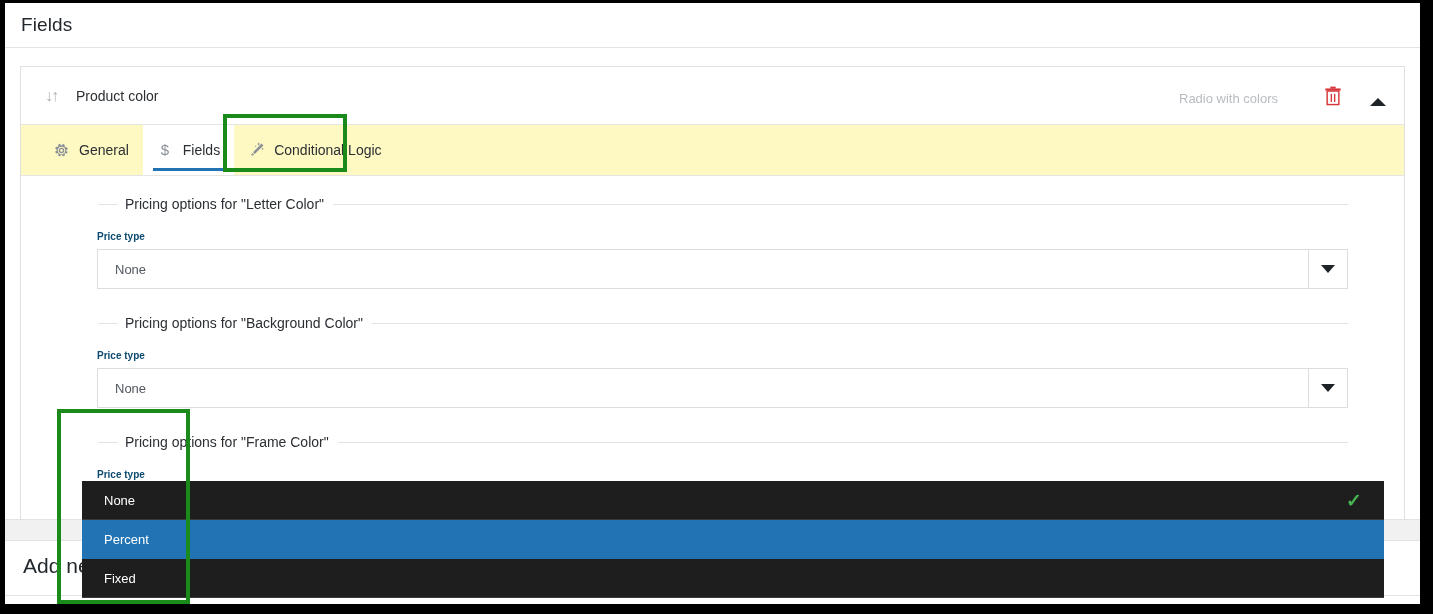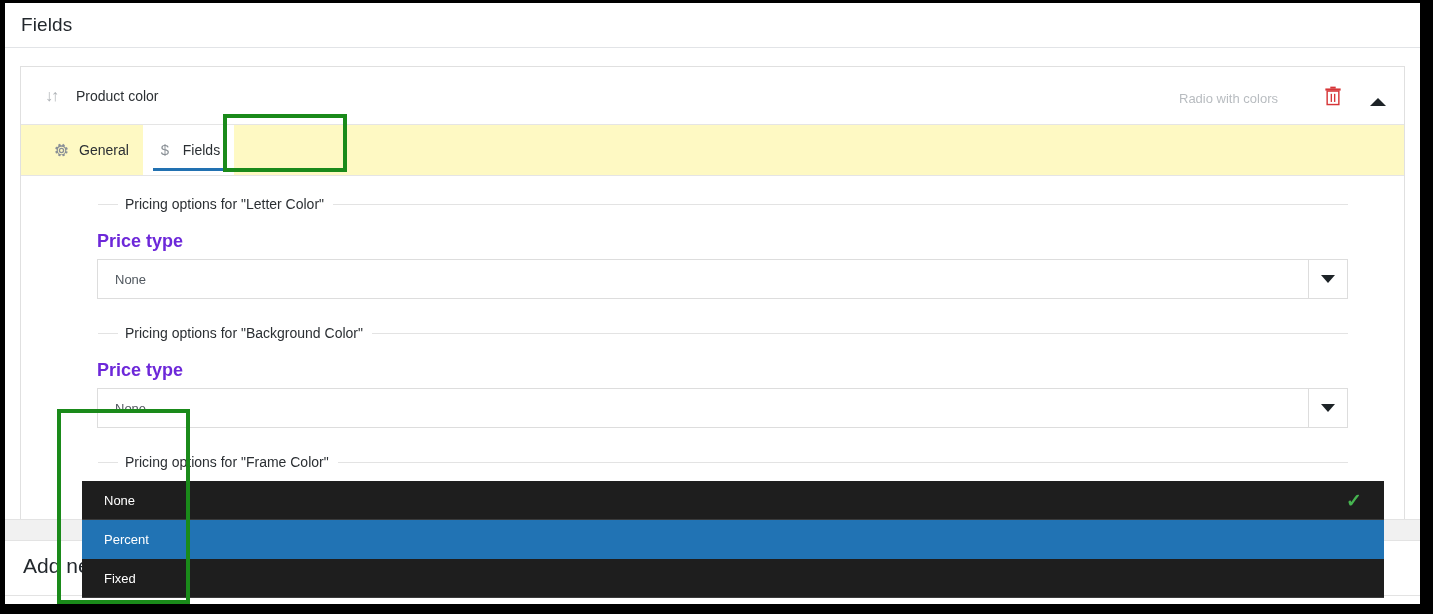--- a/index.html
+++ b/index.html
@@ -169,22 +169,22 @@
     white-space: nowrap;
   }
   .group-legend .legend-rule {
     flex: 1;
     height: 1px;
     background: #e3e3e3;
     margin-left: 9px;
   }
 
   .field-label {
-    font-size: 18px;
-    color: #6d28d9;
+    font-size: 10px;
+    color: #0c4a6e;
     font-weight: 700;
     margin: 17px 0 7px 76px;
   }
 
   .select-row {
     position: relative;
     margin: 0 56px 0 76px;
     height: 40px;
     border: 1px solid #ddd;
     background: #ffffff;
@@ -346,20 +346,32 @@
 
         <div class="tab active">
           <span class="tab-ico">
             <svg width="14" height="16" viewBox="0 0 12 16">
               <text x="6" y="13" text-anchor="middle" font-family="Liberation Sans, sans-serif" font-size="15" font-weight="400" fill="#8a9096">$</text>
             </svg>
           </span>
           <span>Fields</span>
         </div>
 
+        <div class="tab">
+          <span class="tab-ico">
+            <svg width="16" height="16" viewBox="0 0 16 16">
+              <path fill="#8a9096" d="M12.6 1.6l1.8 1.8-8.6 8.6-1.8-1.8z"></path>
+              <path fill="#8a9096" d="M3.3 10.9l1.8 1.8-2.2 1.1-.7-.7z"></path>
+              <path fill="#8a9096" d="M9.7.4l.5 1.2 1.2.5-1.2.5-.5 1.2-.5-1.2-1.2-.5 1.2-.5z"></path>
+              <path fill="#8a9096" d="M13.6 5.6l.4.9.9.4-.9.4-.4.9-.4-.9-.9-.4.9-.4z"></path>
+              <path fill="#8a9096" d="M6.6 3.3l.3.7.7.3-.7.3-.3.7-.3-.7-.7-.3.7-.3z"></path>
+            </svg>
+          </span>
+          <span>Conditional Logic</span>
+        </div>
       </div>
 
       <div class="field-body">
 
         <div class="pricing-group">
           <div class="group-legend">
             <span class="legend-dash"></span>
             <span class="legend-text">Pricing options for "Letter Color"</span>
             <span class="legend-rule"></span>
           </div>

